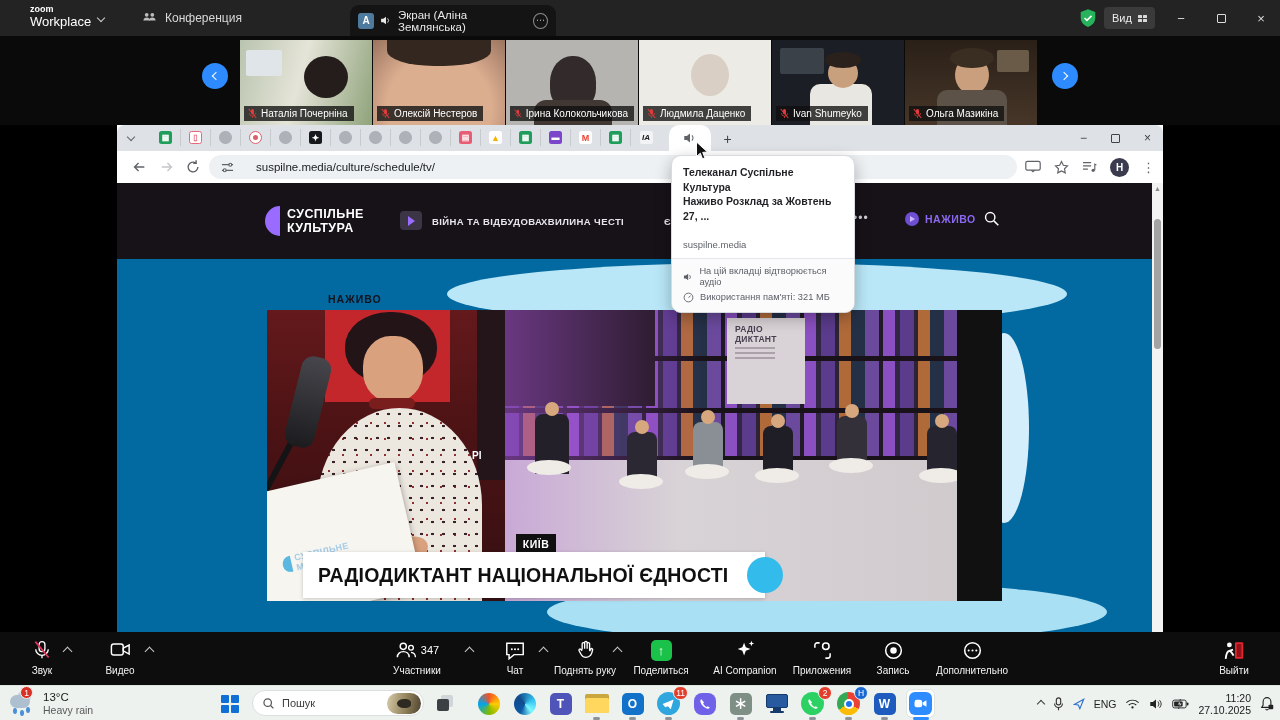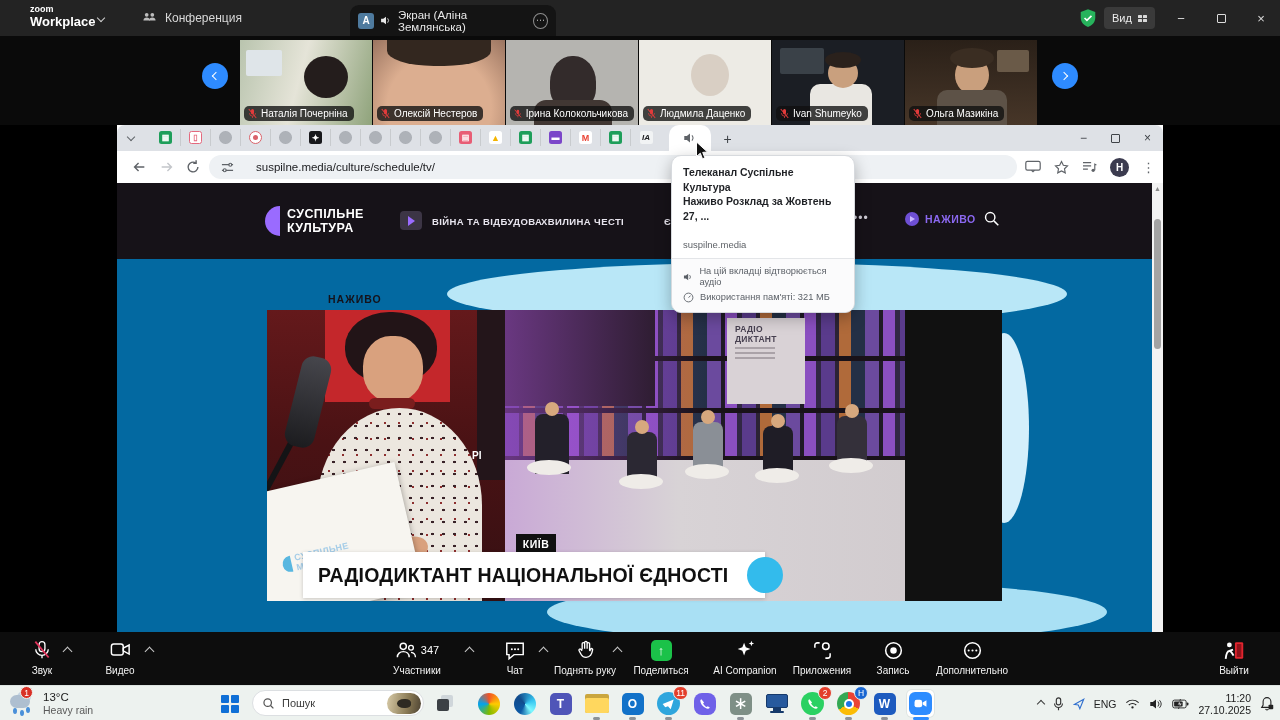--- a/index.html
+++ b/index.html
@@ -10,21 +10,21 @@
   .chev{display:inline-block;width:6px;height:6px;border-right:1.5px solid currentColor;border-bottom:1.5px solid currentColor;}
   .chev.down{transform:rotate(45deg);}
   .chev.up{transform:rotate(-135deg);}
   .chev.left{transform:rotate(135deg);}
   .chev.right{transform:rotate(-45deg);}
 
   
   #titlebar{position:absolute;left:0;top:0;width:1280px;height:36px;background:#232323;}
   .brand{position:absolute;left:30px;top:4px;color:#fff;}
   .brand .z1{font-size:9px;line-height:10px;font-weight:600;}
-  .brand .z2{font-size:13px;line-height:15px;font-weight:700;}
+  .brand .z2{font-size:13px;line-height:15px;font-weight:400;}
   .brand-chev{position:absolute;left:98px;top:15px;color:#cfcfcf;}
   .tab-conf{position:absolute;left:142px;top:0;height:36px;display:flex;align-items:center;gap:8px;color:#d8d8d8;font-size:12px;}
   .tab-screen{position:absolute;left:350px;top:5px;width:206px;height:31px;background:#141414;border-radius:9px 9px 0 0;
               display:flex;align-items:center;gap:6px;padding:0 8px;color:#e9e9e9;font-size:11.5px;}
   .avA{width:16px;height:16px;border-radius:3px;background:#4e7a9e;color:#fff;font-size:10px;font-weight:700;
        display:flex;align-items:center;justify-content:center;flex:0 0 auto;}
   .elc{margin-left:auto;width:16px;height:16px;border:1px solid #8d8d8d;border-radius:50%;color:#d4d4d4;
        font-size:9px;line-height:1;display:flex;align-items:center;justify-content:center;}
   .shield{position:absolute;left:1078px;top:8px;}
   .viewpill{position:absolute;left:1104px;top:7px;height:22px;background:#3a3a3a;border-radius:4px;
@@ -33,21 +33,21 @@
   .vgrid i{width:4px;height:3px;background:#d9d9d9;border-radius:.5px;}
   .wbtn{position:absolute;top:0;width:34px;height:36px;display:flex;align-items:center;justify-content:center;color:#dcdcdc;font-size:13px;}
   .wsq{width:9px;height:9px;border:1.2px solid #dcdcdc;border-radius:1px;}
 
   
   #strip{position:absolute;left:0;top:36px;width:1280px;height:89px;background:#0a0a0a;}
   .navbtn{position:absolute;top:27px;width:26px;height:26px;border-radius:50%;background:#2e8bff;color:#fff;
           display:flex;align-items:center;justify-content:center;}
   .thumbs{position:absolute;left:240px;top:4px;display:flex;gap:1px;}
   .thumb{position:relative;width:132px;height:85px;overflow:hidden;background:#2c2c2c;}
-  .ntag{position:absolute;left:4px;bottom:4px;background:rgba(16,16,16,.78);border-radius:5px;padding:2px 6px 2px 4px;
+  .ntag{position:absolute;left:4px;bottom:4px;background:rgba(16,16,16,.78);border-radius:0;padding:2px 6px 2px 4px;
         display:flex;align-items:center;gap:4px;color:#fff;font-size:10px;white-space:nowrap;max-width:124px;overflow:hidden;}
   .hd,.bd,.hr2,.xtr{position:absolute;}
   .p0{background:linear-gradient(105deg,#b9c4ae,#e5e4d8 45%,#8fa37b);}
   .p0 .hd{left:64px;top:16px;width:44px;height:42px;background:#241d1c;border-radius:50%;}
   .p0 .xtr{left:6px;top:10px;width:36px;height:26px;background:#dfe5e9;border-radius:2px;}
   .p1{background:radial-gradient(circle at 50% 80%,#dcae90 55%,#9a7460);}
   .p1 .hr2{left:14px;top:-8px;width:104px;height:34px;background:#33271f;border-radius:0 0 45% 45%;}
   .p2{background:#b5b4b0;}
   .p2 .hd{left:44px;top:16px;width:46px;height:54px;background:#332b2b;border-radius:48% 48% 40% 40%;}
   .p2 .bd{left:28px;top:60px;width:78px;height:28px;background:#413733;border-radius:12px 12px 0 0;}
@@ -128,21 +128,21 @@
           background-size:11px 12px,14px 16px;background-position:0 0,5px 7px;}
   .wmic{position:absolute;left:26px;top:46px;width:30px;height:92px;border-radius:12px;
         background:linear-gradient(#46464c,#1c1c1f);transform:rotate(14deg);}
   .wstand{position:absolute;left:4px;top:120px;width:6px;height:90px;background:#141416;transform:rotate(28deg);}
   .paper{position:absolute;left:-14px;top:168px;width:158px;height:130px;background:#f7f5f0;transform:rotate(-13deg);
          box-shadow:0 2px 6px rgba(0,0,0,.35);overflow:hidden;}
   .wm{position:absolute;left:26px;top:66px;display:flex;align-items:center;gap:4px;}
   .wmc{width:9px;height:16px;background:#59b7e0;border-radius:9px 0 0 9px;}
   .wmt{color:#a5cde8;font-size:9px;font-weight:800;line-height:10px;letter-spacing:.3px;}
   .hand1{position:absolute;left:118px;top:228px;width:44px;height:28px;background:#d9a17e;border-radius:50%;transform:rotate(-24deg);}
-  .feedR{position:absolute;left:238px;top:0;width:400px;height:291px;overflow:hidden;background:#241a20;}
+  .feedR{position:absolute;left:238px;top:0;width:452px;height:291px;overflow:hidden;background:#241a20;}
   .books{position:absolute;left:0;top:0;width:497px;height:150px;
          background:repeating-linear-gradient(90deg,#5a3b8c 0 14px,#2c2335 14px 18px,#b06a3a 18px 30px,#243046 30px 44px,#6b4a9e 44px 58px,#1f1a26 58px 62px,#8a4fc0 62px 74px,#312744 74px 79px);}
   .shelfline{position:absolute;left:0;width:497px;height:5px;background:#191219;}
   .glow{position:absolute;left:0;top:0;width:200px;height:291px;background:linear-gradient(90deg,rgba(170,85,215,.55),rgba(170,85,215,0));}
   .wall{position:absolute;left:0;top:0;width:150px;height:96px;background:#1b1418;}
   .poster{position:absolute;left:222px;top:8px;width:78px;height:86px;background:#d9d2d6;padding:7px 0 0 8px;}
   .poster .pl{color:#474050;font-size:8.5px;font-weight:800;line-height:9.5px;letter-spacing:.3px;}
   .poster i{display:block;width:40px;height:2px;background:#aaa2a8;margin-top:3px;}
   .floor{position:absolute;left:0;top:150px;width:497px;height:141px;
          background:linear-gradient(90deg,#c9a9d6 0%,#d8d3d6 35%,#cfc9cc 100%);}

